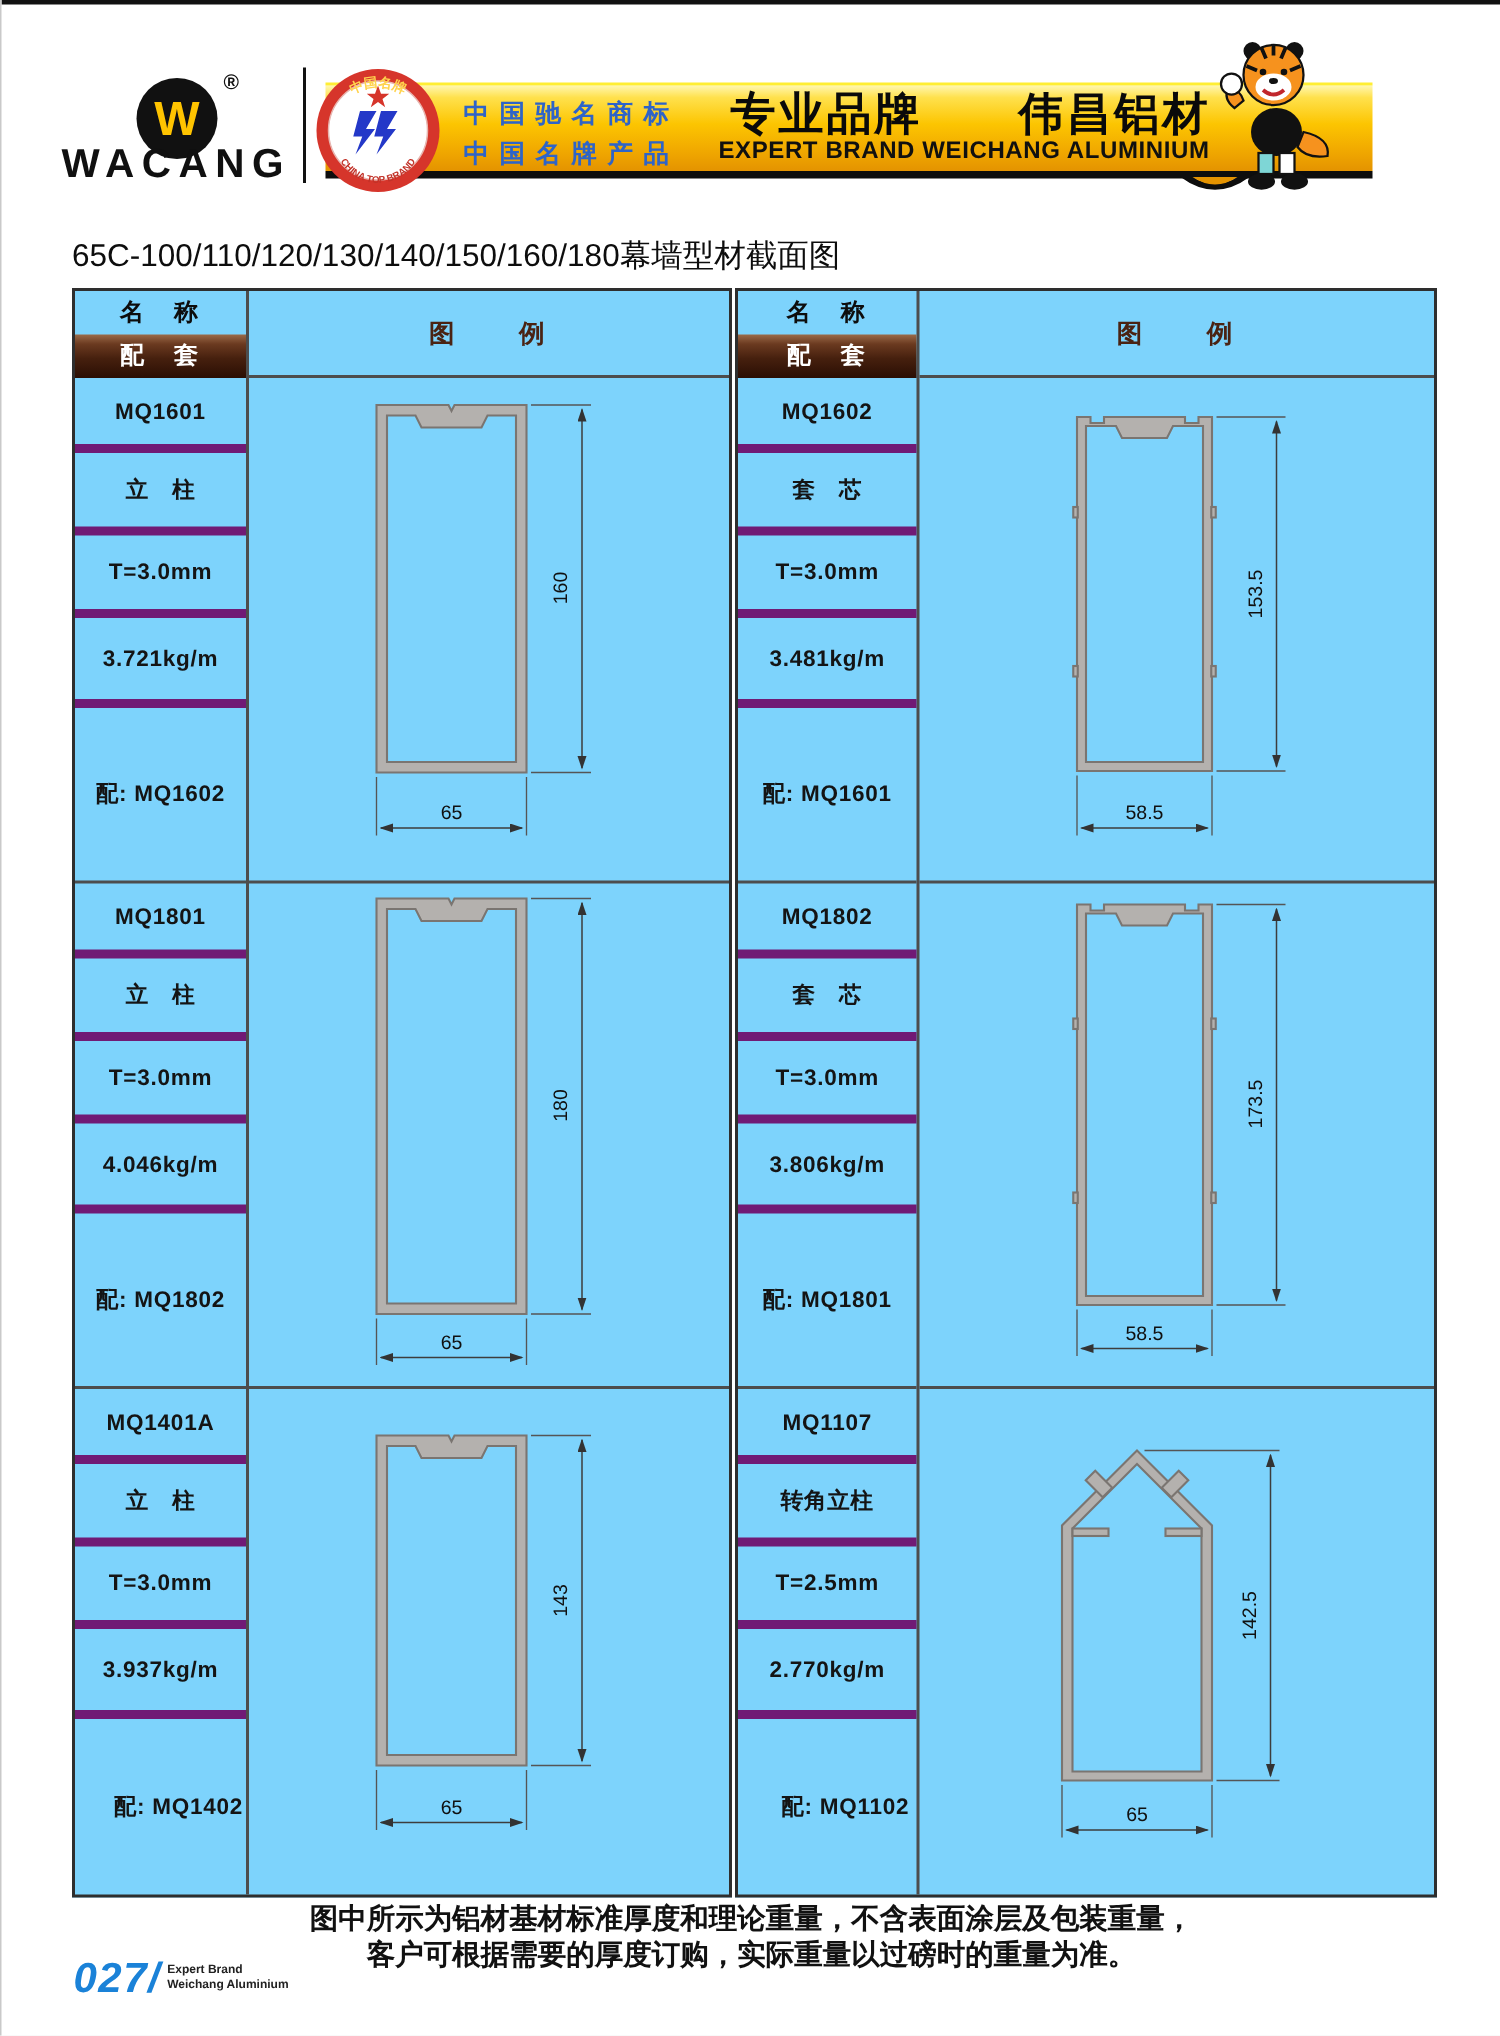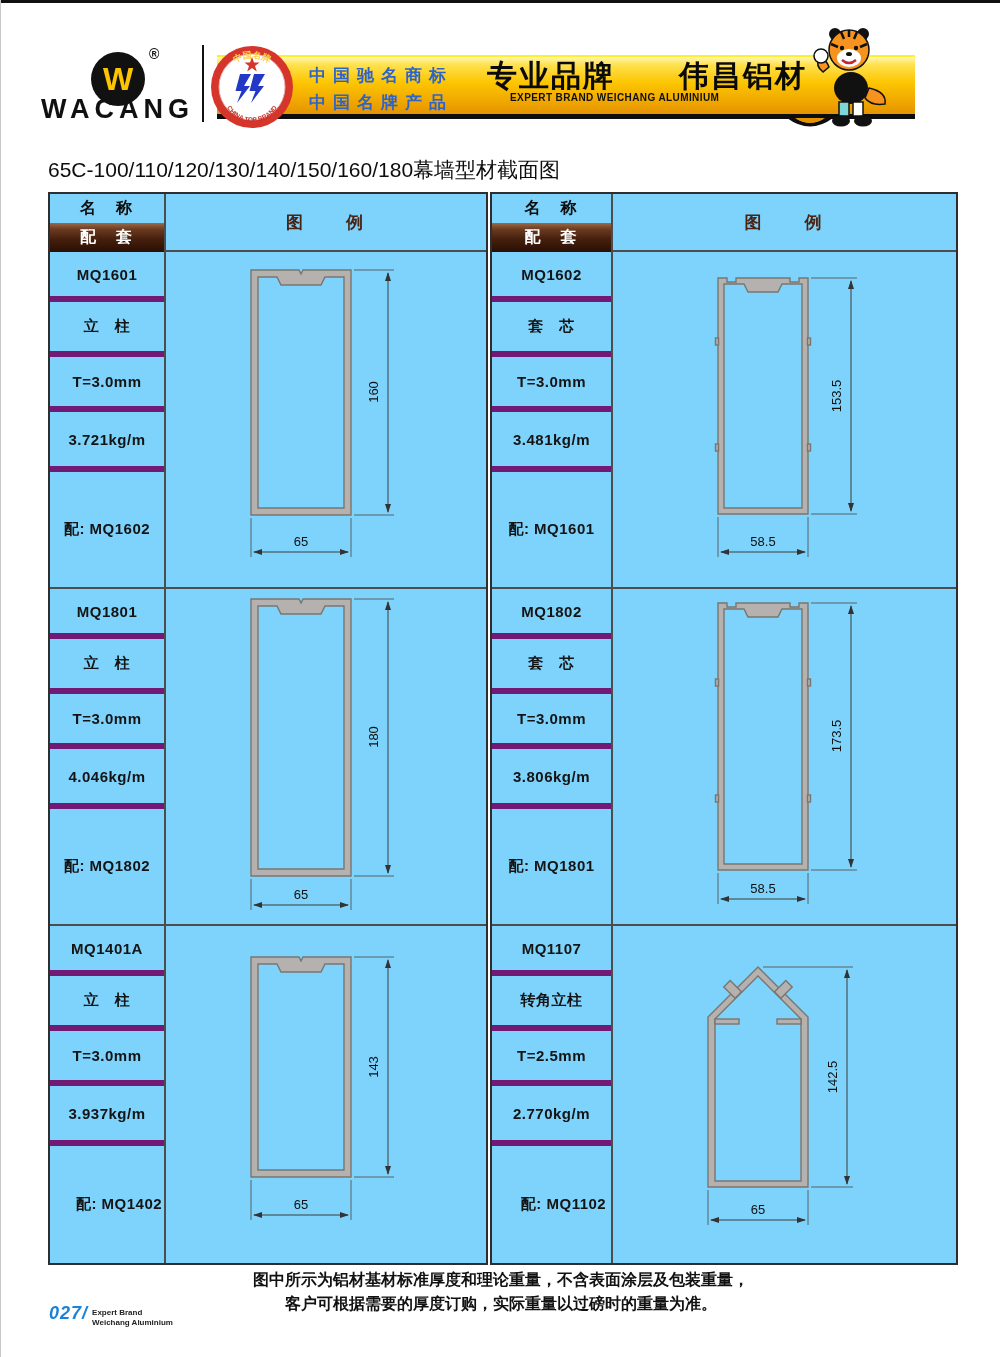--- a/index.html
+++ b/index.html
@@ -16,21 +16,21 @@
   .divider { position:absolute; left:201px; top:45px; width:2px; height:77px; background:#111; }
 
   .banner { position:absolute; left:216px; top:55px; width:698px; height:64px;
             border-top:2px solid #ffee33; border-bottom:5px solid #0d0d0d;
             background:linear-gradient(180deg,#fff7b0 0%, #ffe14d 14%, #fcc501 45%, #f0a700 78%, #e49300 100%); }
   .banner-tail { position:absolute; left:786px; top:118px; }
   .claims { position:absolute; left:308px; top:62px; color:#2e64c8; font-weight:700;
             font-size:17px; letter-spacing:7px; line-height:27px; white-space:nowrap; }
   .banner-title { position:absolute; left:486px; top:56px; font-size:30px; font-weight:900;
                   letter-spacing:2px; color:#0a0a0a; white-space:nowrap; }
-  .banner-sub { position:absolute; left:509px; top:92px; font-size:10px; font-weight:700;
+  .banner-sub { position:absolute; left:478px; top:92px; font-size:16px; font-weight:700;
                 letter-spacing:0.4px; color:#101010; white-space:nowrap; }
   .badge { position:absolute; left:208px; top:44px; }
   .tiger { position:absolute; left:810px; top:26px; }
 
   
   .page-title { position:absolute; left:47px; top:156px; font-size:21px; font-weight:400; color:#0d0d0d; }
 
   
   .tables { position:absolute; left:47px; top:192px; width:910px; display:flex; gap:2px; }
   .ptable { border:2px solid #2e2e2e; background:#7dd3fc; display:flex; }
@@ -54,23 +54,23 @@
            border-bottom:2px solid #4d4d4d; }
   .dcell.last{ border-bottom:none; }
 
   .prof { fill:#b4b1ae; stroke:#7a7571; stroke-width:1.4; }
   .ext  { stroke:#555; stroke-width:0.9; fill:none; }
   .diml { stroke:#3d3d3d; stroke-width:1; }
   .dimt { font-size:13px; fill:#101010; font-family:"Liberation Sans",sans-serif; }
 
   
   .note { position:absolute; left:0; top:1268px; width:1000px; text-align:center;
-          font-size:16px; line-height:24px; color:#111; font-weight:600; }
+          font-size:19px; line-height:24px; color:#111; font-weight:600; }
   .pageno { position:absolute; left:48px; top:1303px; display:flex; align-items:flex-start; }
-  .pn-num { font-size:18px; font-weight:800; font-style:italic; color:#1a82d8; letter-spacing:1px; }
+  .pn-num { font-size:28px; font-weight:800; font-style:italic; color:#1a82d8; letter-spacing:1px; }
   .pn-label { margin-left:4px; margin-top:5px; font-size:8px; line-height:9.5px; color:#222; font-weight:600; }
 </style>
 </head>
 <body>
 
 <div class="page">
   <div class="top-rule"></div>
 
   <svg class="logo-circle" width="58" height="58">
     <circle cx="29" cy="29" r="27" fill="#111"></circle>

